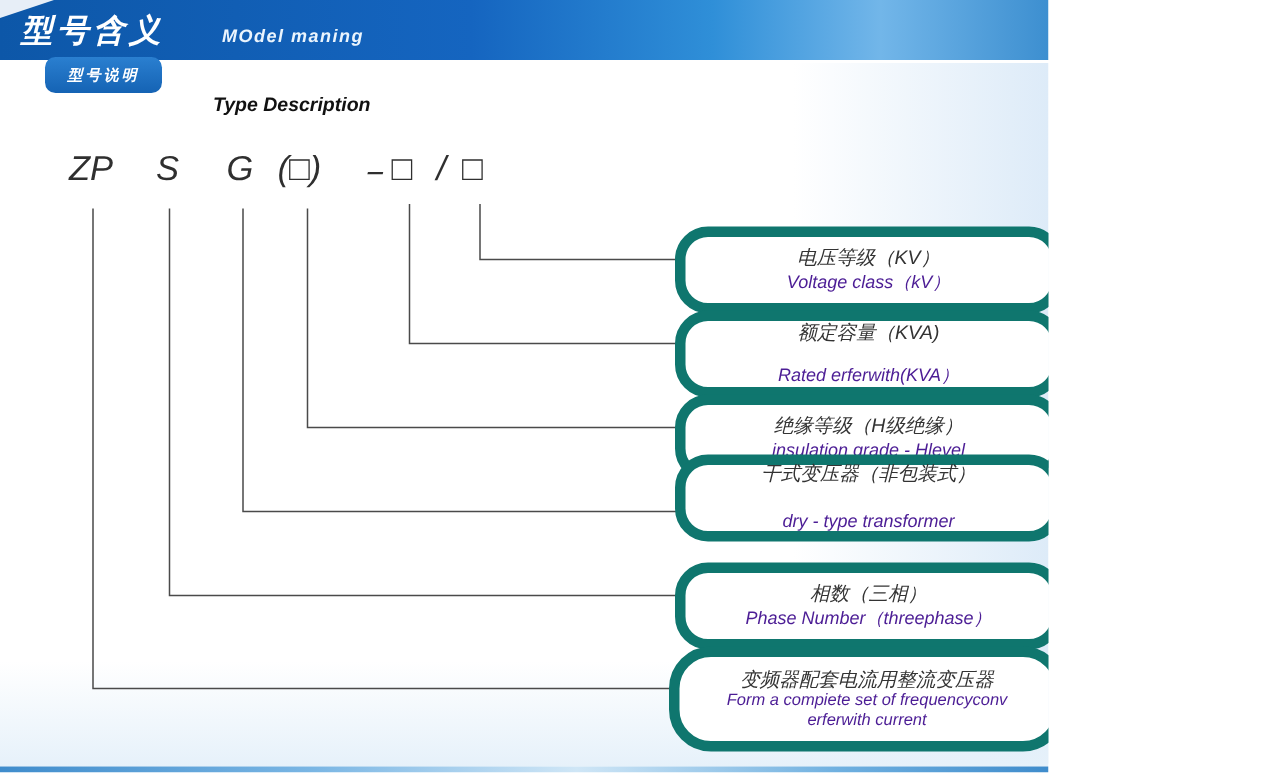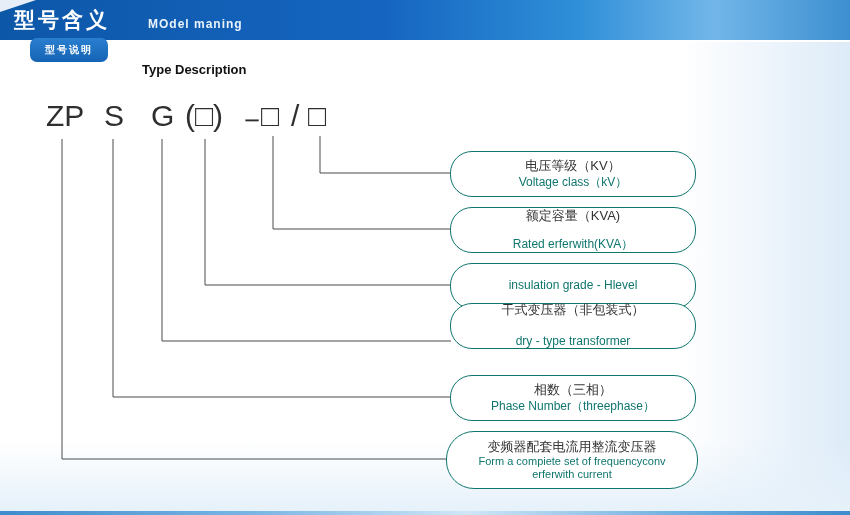--- a/index.html
+++ b/index.html
@@ -1,17 +1,17 @@
 <!DOCTYPE html>
 <html><head>
 <meta charset="utf-8">
 <style>
   html,body{margin:0;padding:0;}
   body{font-family:"Liberation Sans","DejaVu Sans",sans-serif;background:#fff;}
-  .page{position:relative;width:850px;height:515px;overflow:hidden;background:#ffffff;}
+  .page{position:relative;width:699px;height:515px;overflow:hidden;background:#ffffff;font-style:italic;}
 
   
   .bg-tint-right{position:absolute;right:0;top:42px;bottom:6px;width:170px;
     background:linear-gradient(to right,rgba(219,235,249,0),#ddebf8);pointer-events:none;}
   .bg-tint-bottom{position:absolute;left:0;right:0;bottom:4px;height:70px;
     background:linear-gradient(to bottom,rgba(224,238,250,0),#e6f1fa);pointer-events:none;}
 
   
   .header{position:absolute;top:0;left:0;right:0;height:40px;
     background:linear-gradient(90deg,#0d57a8 0%,#1565c0 45%,#2f8fd8 68%,#72b6e9 84%,#3d8fd0 100%);
@@ -20,40 +20,40 @@
     border-top:12px solid rgba(255,255,255,0.9);border-right:36px solid transparent;}
   .header-title{color:#ffffff;font-size:21px;font-weight:bold;letter-spacing:3px;margin-left:14px;}
   .header-subtitle{color:#eaf4fd;font-size:12px;font-weight:bold;margin-left:38px;margin-top:8px;letter-spacing:1px;}
 
   
   .section-badge{position:absolute;left:30px;top:38px;background:linear-gradient(180deg,#2a7fd0,#1563b4);
     color:#fff;font-size:10px;font-weight:bold;letter-spacing:2px;padding:5px 15px;border-radius:7px;}
   .section-label{position:absolute;left:142px;top:62px;font-size:13px;font-weight:600;color:#111;}
 
   
-  .formula{position:absolute;top:99px;left:0;width:450px;height:40px;font-size:30px;color:#2f2f2f;}
+  .formula{position:absolute;top:99px;left:0;width:450px;height:40px;font-size:23px;color:#2f2f2f;}
   .formula span{position:absolute;top:0;}
   .f-zp{left:46px;}
   .f-s{left:104px;}
   .f-g{left:151px;}
   .f-b1{left:185px;}
   .f-dash{left:237px;}
   .f-b2{left:261px;}
   .f-slash{left:291px;}
   .f-b3{left:308px;}
 
   
   .connectors{position:absolute;top:0;left:0;pointer-events:none;}
 
   
-  .pill{position:absolute;left:450px;width:244px;height:44px;border:1px solid #0f766e;border-radius:22px;
+  .pill{position:absolute;left:450px;width:244px;height:44px;border:7px solid #0f766e;border-radius:22px;
     background:#ffffff;display:flex;flex-direction:column;justify-content:center;align-items:center;
     text-align:center;line-height:1.3;}
   .pill .cn{font-size:13px;color:#333;}
-  .pill .en{font-size:12px;color:#0f766e;}
+  .pill .en{font-size:12px;color:#4c1d95;}
   .pill-1{top:151px;}
   .pill-2{top:207px;gap:12px;}
   .pill-3{top:263px;}
   .pill-4{top:303px;gap:15px;}
   .pill-5{top:375px;}
   .pill-6{top:431px;left:446px;width:250px;height:56px;border-radius:28px;line-height:1.2;align-items:center;}
   .pill-6 .en{font-size:11px;}
 
   
   .footer-bar{position:absolute;left:0;right:0;bottom:0;height:4px;
@@ -100,20 +100,21 @@
     <div class="cn">电压等级（KV）</div>
     <div class="en">Voltage class（kV）</div>
   </div>
 
   <div class="pill pill-2">
     <div class="cn">额定容量（KVA)</div>
     <div class="en">Rated erferwith(KVA）</div>
   </div>
 
   <div class="pill pill-3">
+    <div class="cn">绝缘等级（H级绝缘）</div>
     <div class="en">insulation grade - Hlevel</div>
   </div>
 
   <div class="pill pill-4">
     <div class="cn">干式变压器（非包装式）</div>
     <div class="en">dry - type transformer</div>
   </div>
 
   <div class="pill pill-5">
     <div class="cn">相数（三相）</div>

